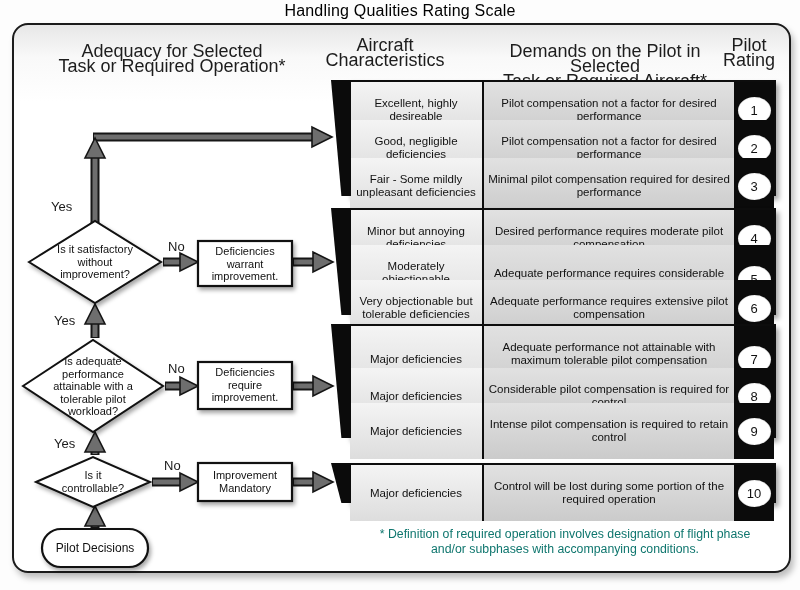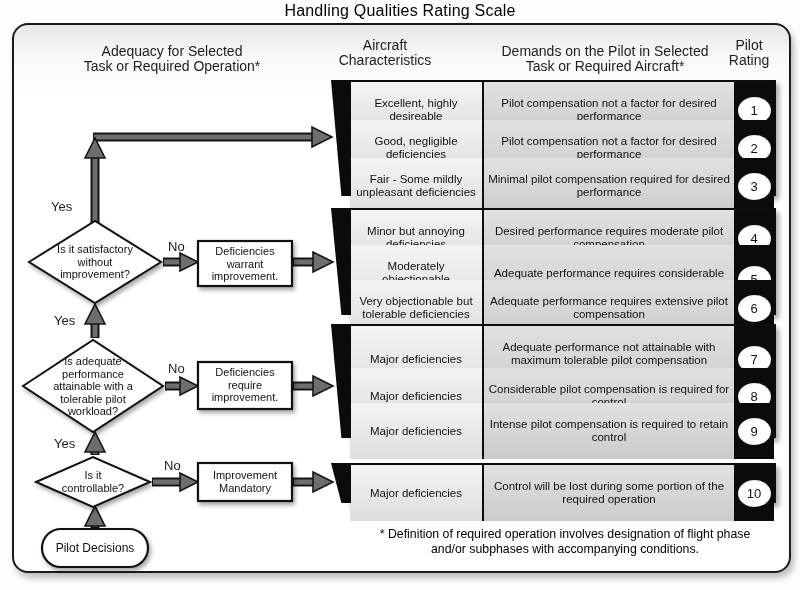--- a/index.html
+++ b/index.html
@@ -1,42 +1,42 @@
 <!DOCTYPE html>
 <html><head>
 <meta charset="utf-8">
 <style>
   html,body{margin:0;padding:0;background:#fdfdfd;}
   .canvas{position:relative;width:800px;height:590px;font-family:"Liberation Sans",sans-serif;color:#111;overflow:hidden;background:#fdfdfd;}
   .title{position:absolute;left:0;top:2px;width:800px;text-align:center;font-size:16px;letter-spacing:.2px;color:#000000;}
   .frame{position:absolute;left:12px;top:23px;width:779px;height:550px;border:2.5px solid #1b1b1b;border-radius:16px;
          background:linear-gradient(180deg,#e7e7e7 0%,#f9f9f9 6%,#ffffff 14%,#ffffff 100%);
          box-shadow:3px 5px 6px rgba(0,0,0,0.25);box-sizing:border-box;}
-  .hdr{position:absolute;text-align:center;font-size:14px;line-height:15px;color:#1d1d1d;white-space:pre-line;}
+  .hdr{position:absolute;text-align:center;font-size:18px;line-height:15px;color:#1d1d1d;white-space:pre-line;}
   .ml{white-space:pre-line;}
   
   .group{position:absolute;left:348px;width:428px;border:2px solid #0d0d0d;box-sizing:border-box;background:#fff;
          box-shadow:3px 4px 5px rgba(0,0,0,0.35);}
   .wedge{position:absolute;left:-19px;top:-2px;bottom:-2px;width:20px;background:#0b0b0b;
          clip-path:polygon(0 0,100% 0,100% 100%,52% 100%);}
   .row{display:grid;grid-template-columns:132px 252px 40px;}
   .row + .row{border-top:2px solid #0d0d0d;}
   .cell{display:flex;align-items:center;justify-content:center;text-align:center;font-size:11.5px;line-height:13px;padding:15px 3px;box-sizing:border-box;}
   .c1{background:linear-gradient(180deg,#f4f4f4,#dddddd);}
   .c2{background:linear-gradient(180deg,#e1e1e1,#cbcbcb);border-left:2px solid #0d0d0d;}
   .band{background:#0b0b0b;display:flex;align-items:center;justify-content:center;padding:0;}
   .oval{width:33px;height:27px;background:#fff;border-radius:50%;display:flex;align-items:center;justify-content:center;
         font-size:13px;color:#111;box-shadow:inset 0 0 1px #888;}
   .h36{height:36px;} .h33{height:33px;} .h40{height:40px;}
   
   .node-label{position:absolute;text-align:center;font-size:11px;line-height:12.5px;color:#111;z-index:3;}
   .yn{position:absolute;font-size:13px;color:#1a1a1a;z-index:3;}
   .flow-svg{position:absolute;left:0;top:0;z-index:2;}
   .shape{filter:drop-shadow(2.5px 3px 2px rgba(0,0,0,0.35));}
-  .footnote{position:absolute;left:365px;top:527px;width:400px;text-align:center;font-size:12.3px;line-height:15px;color:#000000;}
+  .footnote{position:absolute;left:365px;top:527px;width:400px;text-align:center;font-size:12.3px;line-height:15px;color:#0f766e;}
 </style>
 </head>
 <body>
 
 <div class="canvas">
 
   <div class="title">Handling Qualities Rating Scale</div>
   <div class="frame"></div>
 
   <div class="hdr" style="left:52px;top:44px;width:240px;">Adequacy for Selected

